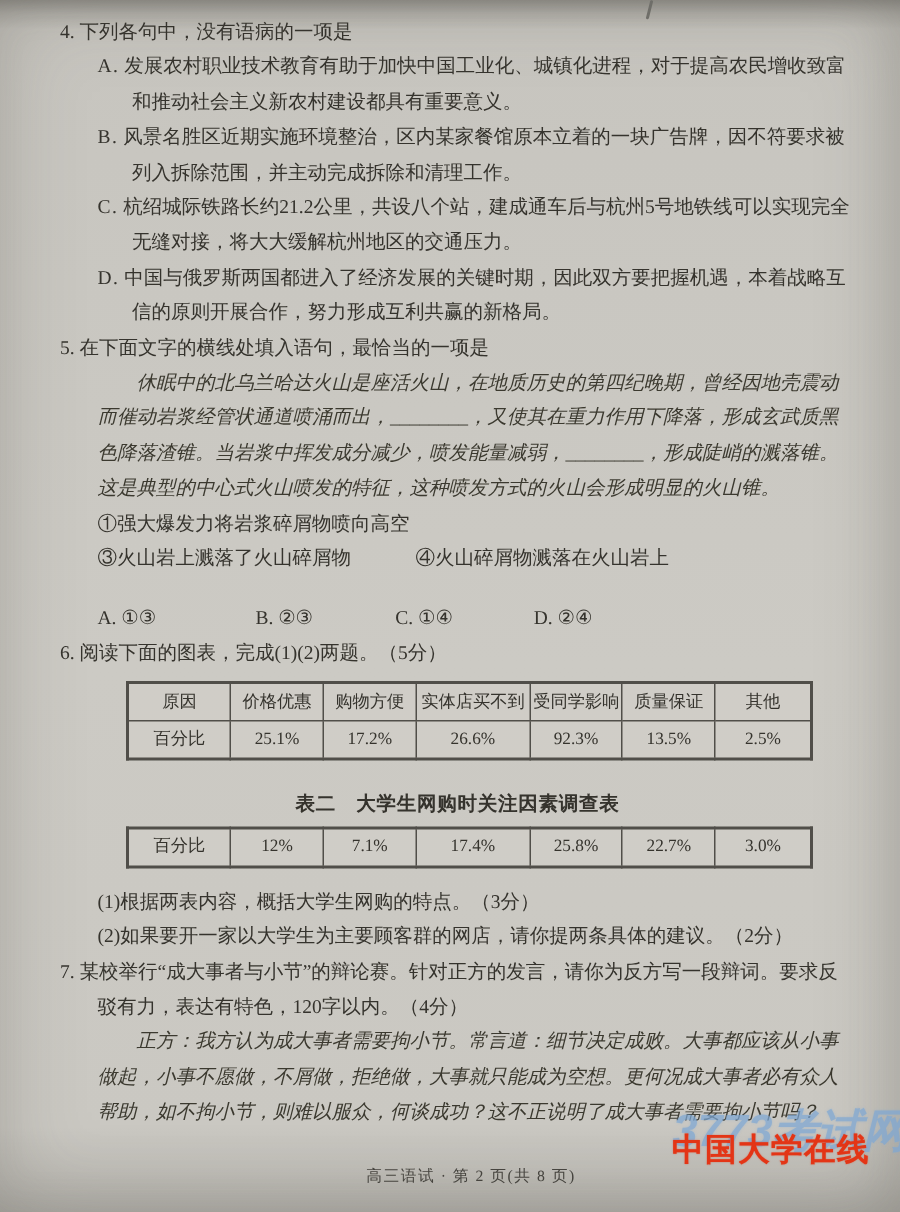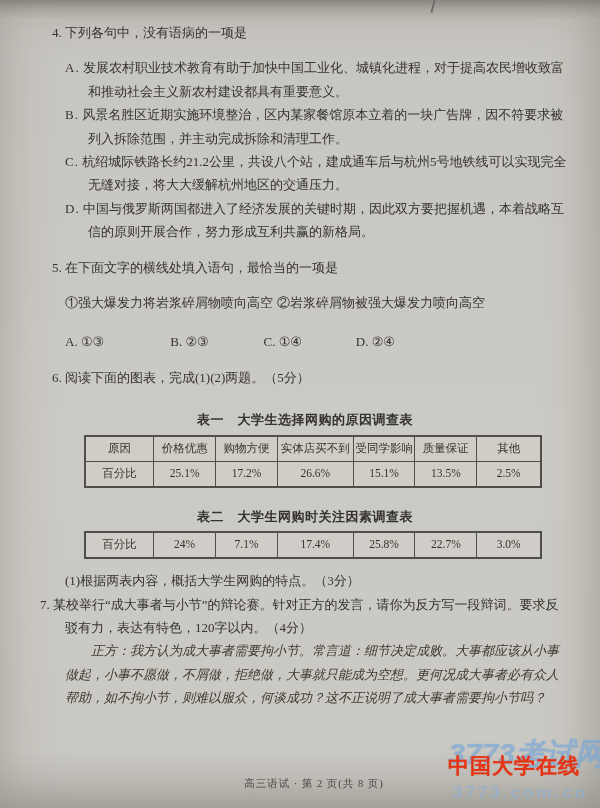--- a/index.html
+++ b/index.html
@@ -9,21 +9,21 @@
     -webkit-font-smoothing:antialiased;
   }
   .paper{
     position:relative;width:600px;height:808px;overflow:hidden;
     background:linear-gradient(180deg,#94928c 0%,#b3b1ab 1.1%,#c7c5bf 2.4%,#cccac4 55%,#cac8c2 93%,#bfbdb7 97%,#b4b2ac 100%);
     box-shadow:inset 0 0 55px rgba(88,86,78,.28), inset -12px 0 30px rgba(110,108,100,.12);
     color:#35332d;
   }
   .scan-mark{position:absolute;top:0;left:432px;width:2px;height:13px;background:#6f6e69;transform:rotate(14deg);border-radius:2px;}
   .content{position:absolute;left:40px;right:30px;top:9px;font-size:13px;line-height:23.4px;}
-  .stem{margin:12px;}
+  .stem{margin:0;}
   .hang{padding-left:25px;text-indent:-25px;margin:0;}
   .opt{padding-left:48px;text-indent:-23px;margin:0;}
   .optlabel{letter-spacing:1px;}
   .passage{margin:0 2px 0 25px;text-indent:2em;}
   .kai{font-style:italic;color:#3b392f;}
   .choice-row{margin-left:25px;display:flex;}
   .choice-row .c1{display:inline-block;width:212px;flex:0 0 212px;}
   .ans-row{margin-left:25px;margin-top:16px;}
   .ans-row span{display:inline-block;}
   .ans-row .a1{width:102px;} .ans-row .a2{width:90px;} .ans-row .a3{width:89px;}
@@ -72,36 +72,39 @@
     <div>
       <p class="stem">4. 下列各句中，没有语病的一项是</p>
       <p class="opt"><span class="optlabel">A.</span> <span>发展农村职业技术教育有助于加快中国工业化、城镇化进程，对于提高农民增收致富和推动社会主义新农村建设都具有重要意义。</span></p>
       <p class="opt"><span class="optlabel">B.</span> <span>风景名胜区近期实施环境整治，区内某家餐馆原本立着的一块广告牌，因不符要求被列入拆除范围，并主动完成拆除和清理工作。</span></p>
       <p class="opt"><span class="optlabel">C.</span> <span>杭绍城际铁路长约21.2公里，共设八个站，建成通车后与杭州5号地铁线可以实现完全无缝对接，将大大缓解杭州地区的交通压力。</span></p>
       <p class="opt"><span class="optlabel">D.</span> <span>中国与俄罗斯两国都进入了经济发展的关键时期，因此双方要把握机遇，本着战略互信的原则开展合作，努力形成互利共赢的新格局。</span></p>
     </div>
 
     <div>
       <p class="stem">5. 在下面文字的横线处填入语句，最恰当的一项是</p>
+      <p class="passage kai">休眠中的北乌兰哈达火山是座活火山，在地质历史的第四纪晚期，曾经因地壳震动而催动岩浆经管状通道喷涌而出，________，又使其在重力作用下降落，形成玄武质黑色降落渣锥。当岩浆中挥发成分减少，喷发能量减弱，________，形成陡峭的溅落锥。这是典型的中心式火山喷发的特征，这种喷发方式的火山会形成明显的火山锥。</p>
       <div class="choice-row">
         <span class="c1">①强大爆发力将岩浆碎屑物喷向高空</span>
-        <span>②岩浆碎屑物被强大爆发力喷向高空</span>
+      </div>
+      <div class="choice-row">
+        <span class="c1">③火山岩上溅落了火山碎屑物</span>
+        <span>④火山碎屑物溅落在火山岩上</span>
       </div>
       <div class="ans-row">
         <span class="a1">A. ①③</span>
         <span class="a2">B. ②③</span>
         <span class="a3">C. ①④</span>
         <span>D. ②④</span>
       </div>
     </div>
 
     <div>
       <p class="stem">6. 阅读下面的图表，完成(1)(2)两题。（5分）</p>
       <div class="gap-s"></div>
-      <div class="tbl-title">表一　大学生选择网购的原因调查表</div>
       <table class="survey">
         <colgroup>
           <col style="width:15%">
             <col style="width:13.5%">
             <col style="width:13.5%">
             <col style="width:16.5%">
           <col style="width:13.5%">
             <col style="width:13.5%">
             <col style="width:14%">
         </colgroup>
@@ -113,59 +116,59 @@
           <th>实体店买不到</th>
           <th>受同学影响</th>
           <th>质量保证</th>
           <th>其他</th>
         </tr>
         <tr>
           <td>百分比</td>
           <td>25.1%</td>
           <td>17.2%</td>
           <td>26.6%</td>
-          <td>15.1%</td>
+          <td>92.3%</td>
           <td>13.5%</td>
           <td>2.5%</td>
         </tr>
       </tbody>
         </table>
       <div class="gap-m"></div>
       <div class="tbl-title">表二　大学生网购时关注因素调查表</div>
       <table class="survey">
         <colgroup>
           <col style="width:15%">
             <col style="width:13.5%">
             <col style="width:13.5%">
             <col style="width:16.5%">
           <col style="width:13.5%">
             <col style="width:13.5%">
             <col style="width:14%">
         </colgroup>
         <tbody>
         <tr>
           <td>百分比</td>
-          <td>24%</td>
+          <td>12%</td>
           <td>7.1%</td>
           <td>17.4%</td>
           <td>25.8%</td>
           <td>22.7%</td>
           <td>3.0%</td>
         </tr>
       </tbody>
         </table>
       <div class="gap-s"></div>
       <p class="sub">(1)根据两表内容，概括大学生网购的特点。（3分）</p>
+      <p class="sub">(2)如果要开一家以大学生为主要顾客群的网店，请你提两条具体的建议。（2分）</p>
     </div>
 
     <div>
       <p class="hang">7. 某校举行“成大事者与小节”的辩论赛。针对正方的发言，请你为反方写一段辩词。要求反驳有力，表达有特色，120字以内。（4分）</p>
       <p class="passage kai">正方：我方认为成大事者需要拘小节。常言道：细节决定成败。大事都应该从小事做起，小事不愿做，不屑做，拒绝做，大事就只能成为空想。更何况成大事者必有众人帮助，如不拘小节，则难以服众，何谈成功？这不正说明了成大事者需要拘小节吗？</p>
     </div>
 
   </div>
 
   <div class="footer">高三语试 · 第 2 页(共 8 页)</div>
 
   <div class="wm-site">3773考试网</div>
-  <div class="wm-url">3773.com.cn</div>
   <div class="wm-overlay">中国大学在线</div>
 </div>
 
 </body></html>

